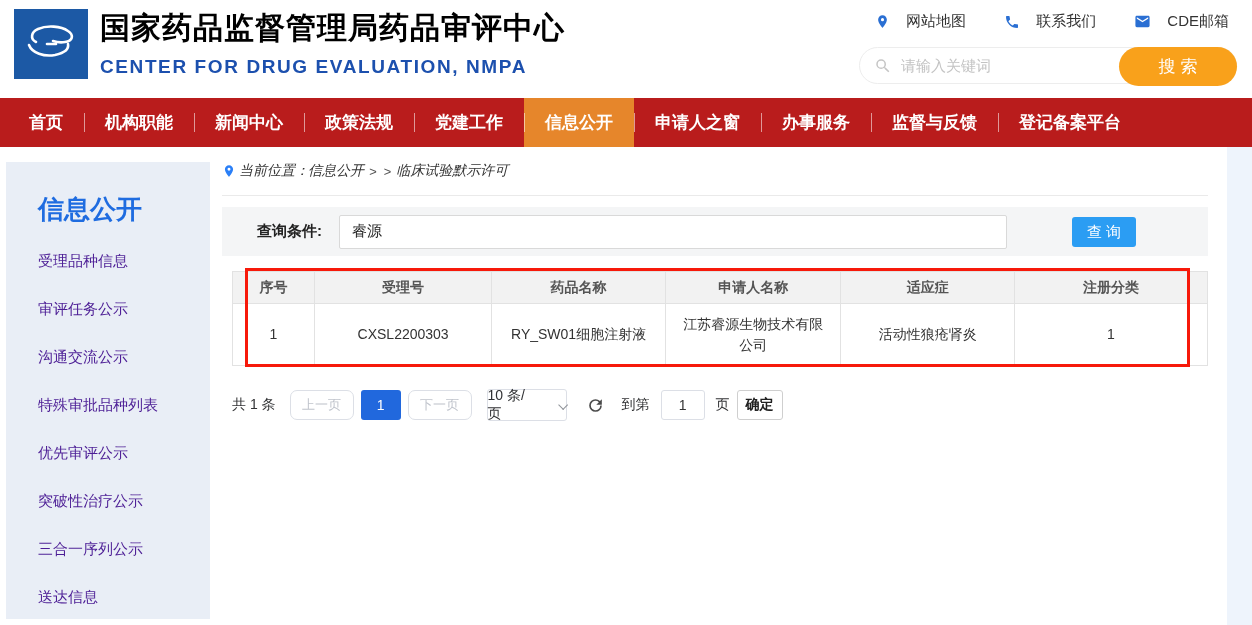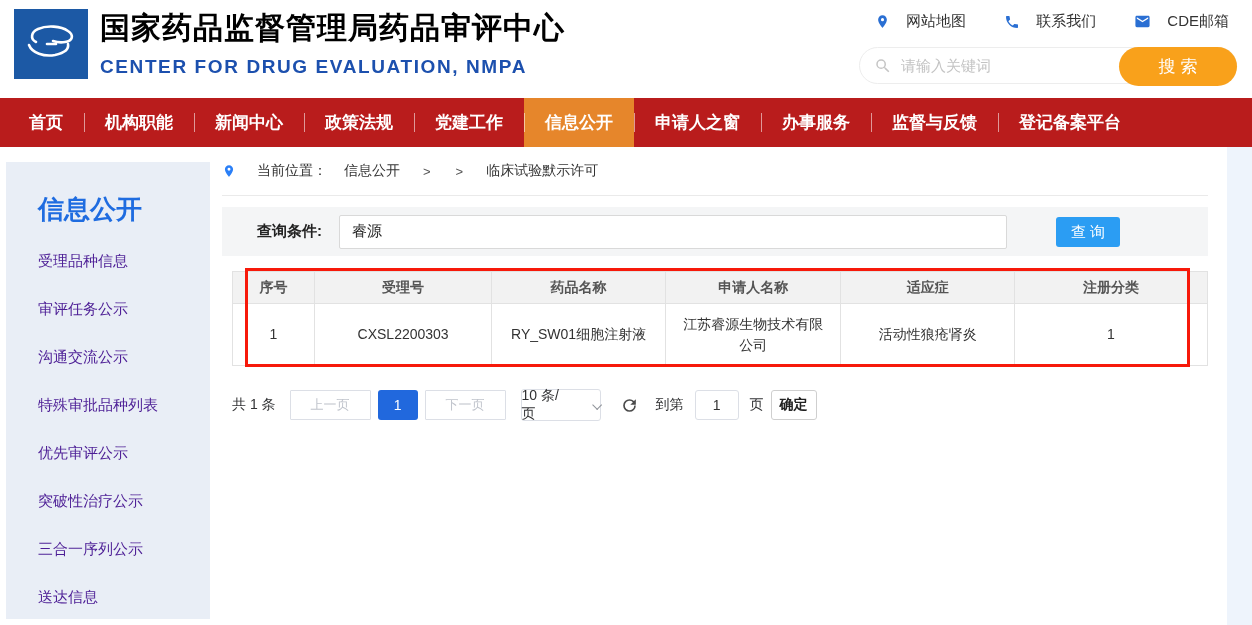--- a/index.html
+++ b/index.html
@@ -37,37 +37,37 @@
   
   .content { position:relative; height:478px; background:#fff; }
   .right-strip { position:absolute; right:0; top:0; width:25px; height:478px; background:#eef4fc; }
 
   .sidebar { position:absolute; left:6px; top:15px; width:204px; height:457px; background:#e9eef6; }
   .sidebar-title { margin:30px 0 10px 32px; font-size:26px; font-weight:bold; color:#1f6ce0; }
   .sidebar-items { list-style:none; margin-top:6px; }
   .sidebar-item { margin-left:32px; font-size:15px; color:#4c1d95; height:48px; line-height:48px; cursor:pointer; }
 
   .main { position:absolute; left:222px; top:15px; width:986px; }
-  .breadcrumb { display:flex; align-items:center; font-size:14px; color:#333; gap:21px; }
+  .breadcrumb { display:flex; align-items:center; font-size:14px; color:#333; gap:3px;font-style:italic; }
   .breadcrumb .sep { color:#555; margin:0 2px; font-size:13px; }
   .bc-divider { margin-top:15px; border:none; border-top:1px solid #eaeaea; height:0; }
 
   .query-bar { margin-top:11px; height:49px; background:#f4f5f6; display:flex; align-items:center; position:relative; }
   .query-label { margin-left:35px; font-size:15px; font-weight:bold; color:#222; }
   .query-input { margin-left:17px; width:668px; height:34px; border:1px solid #d9d9d9; border-radius:2px; background:#fff; padding:0 12px; font-size:15px; color:#222; outline:none; font-family:inherit; }
-  .query-btn { position:absolute; right:88px; top:10px; width:64px; height:30px; border:none; border-radius:3px; background:#2b9df3; color:#fff; font-size:15px; letter-spacing:4px; text-indent:4px; cursor:pointer; font-family:inherit; }
+  .query-btn { position:absolute; right:72px; top:10px; width:64px; height:30px; border:none; border-radius:3px; background:#2b9df3; color:#fff; font-size:15px; letter-spacing:4px; text-indent:4px; cursor:pointer; font-family:inherit; }
 
   .table-wrap { position:relative; margin:15px 0 0 10px; width:976px; }
   table { width:100%; border-collapse:collapse; text-align:center; font-size:14px; }
   th { background:#f2f2f2; border:1px solid #e2e2e2; height:32px; font-weight:bold; color:#555; }
   td { background:#fff; border:1px solid #e2e2e2; height:62px; color:#333; padding:4px 12px; line-height:1.5; }
   .annotation-box { position:absolute; left:13px; top:-3px; width:945px; height:99px; border:3px solid #f7190a; pointer-events:none; }
 
   .pagination { margin:23px 0 0 10px; display:flex; align-items:center; font-size:14px; color:#303133; }
-  .pg-btn { width:81px; height:30px; background:#fff; border:1px solid #dcdfe6; border-radius:1px; color:#c0c4cc; font-size:13px; cursor:pointer; font-family:inherit; }
+  .pg-btn { width:64px; height:30px; background:#fff; border:1px solid #dcdfe6; border-radius:7px; color:#c0c4cc; font-size:13px; cursor:pointer; font-family:inherit; }
   .pg-prev { margin-left:14px; }
   .pg-cur { margin-left:7px; width:40px; height:30px; background:#2168dd; color:#fff; border-radius:3px; line-height:30px; text-align:center; cursor:pointer; }
   .pg-next { margin-left:7px; }
   .pg-size { margin-left:15px; width:80px; height:32px; border:1px solid #dcdfe6; border-radius:3px; background:#fff; display:flex; align-items:center; justify-content:space-between; gap:24px; cursor:pointer; }
   .chev { width:7px; height:7px; border-right:1.5px solid #8f9399; border-bottom:1.5px solid #8f9399; transform:rotate(45deg) translateY(-1px); }
   .pg-refresh { margin-left:19px; display:flex; cursor:pointer; }
   .pg-goto-label { margin-left:17px; }
   .pg-goto-input { margin-left:11px; width:44px; height:30px; border:1px solid #dcdfe6; border-radius:3px; text-align:center; font-size:14px; color:#333; outline:none; font-family:inherit; }
   .pg-unit { margin-left:11px; }
   .pg-confirm { margin-left:7px; width:46px; height:30px; background:#fff; border:1px solid #cfcfcf; border-radius:3px; font-size:14px; font-weight:bold; color:#222; cursor:pointer; font-family:inherit; }

